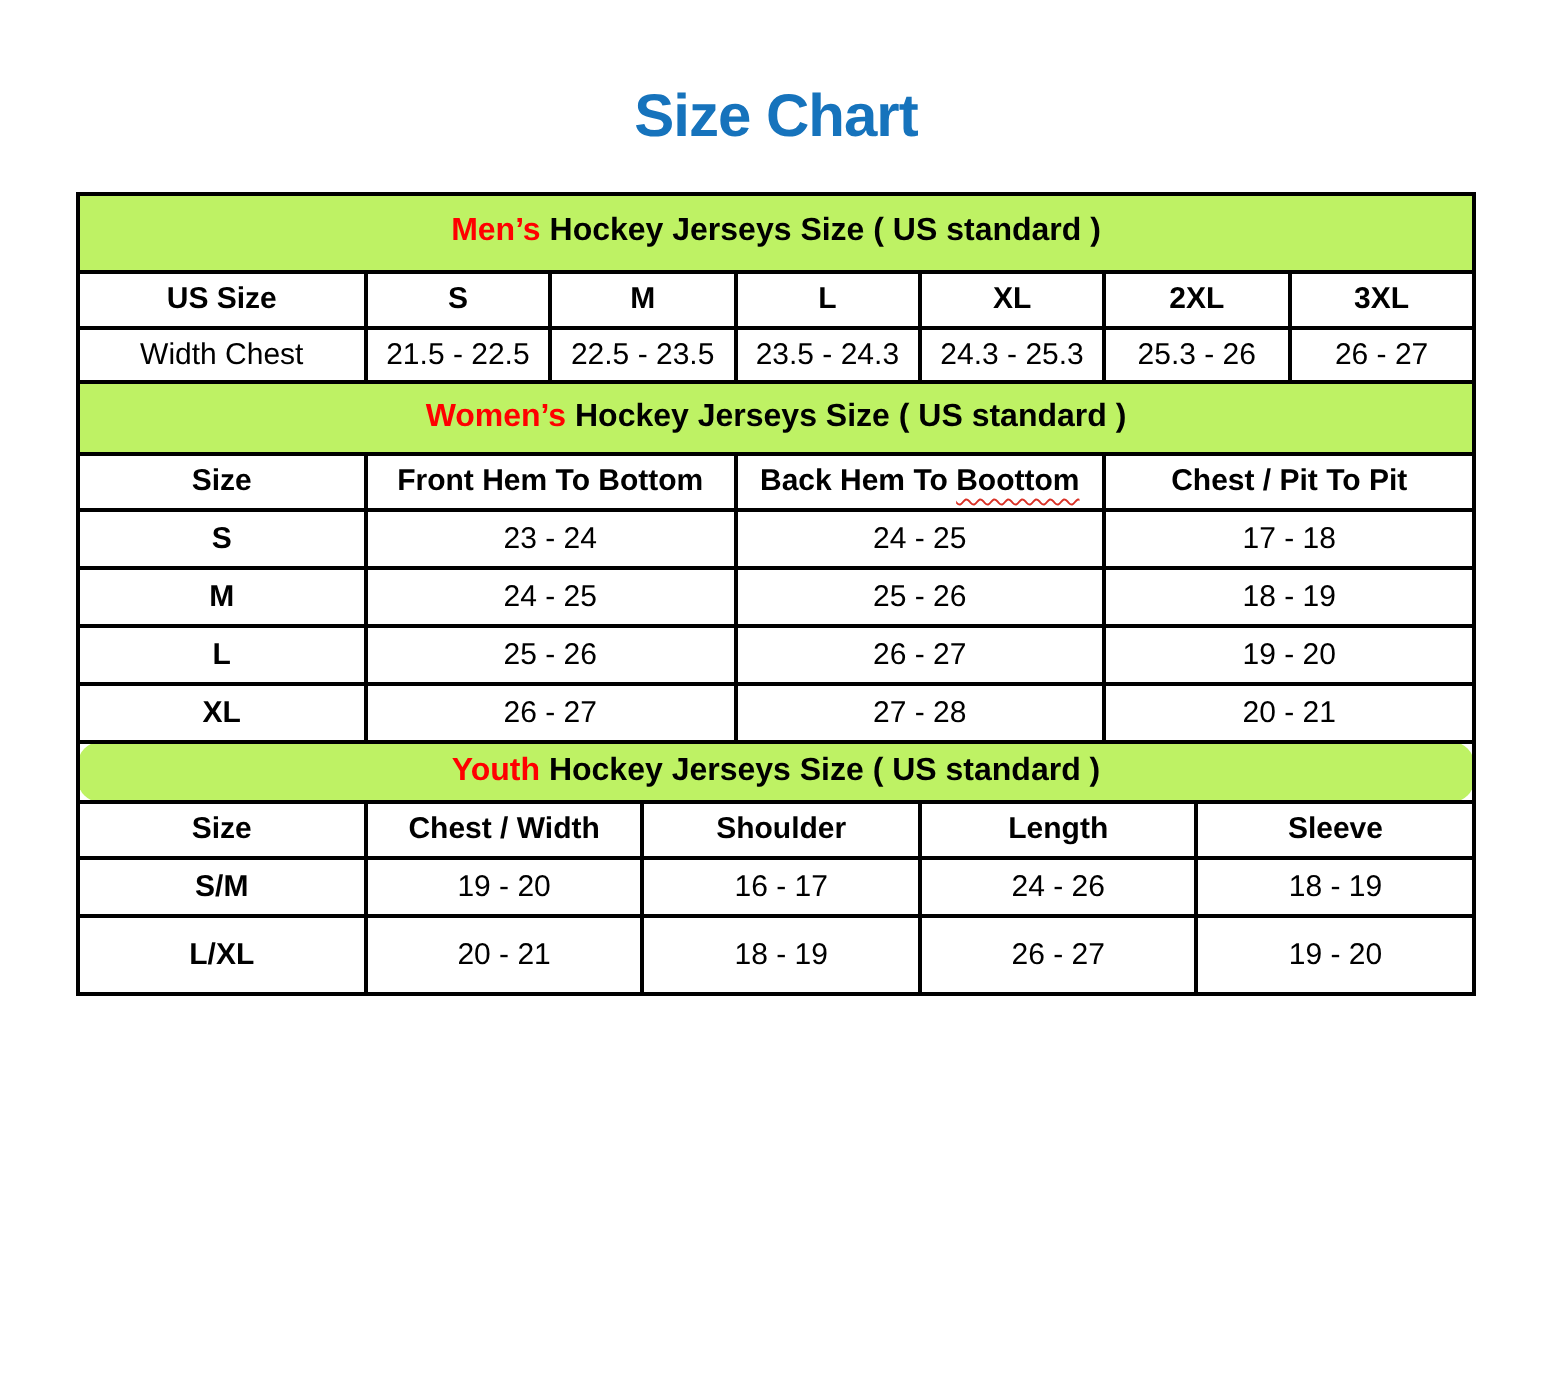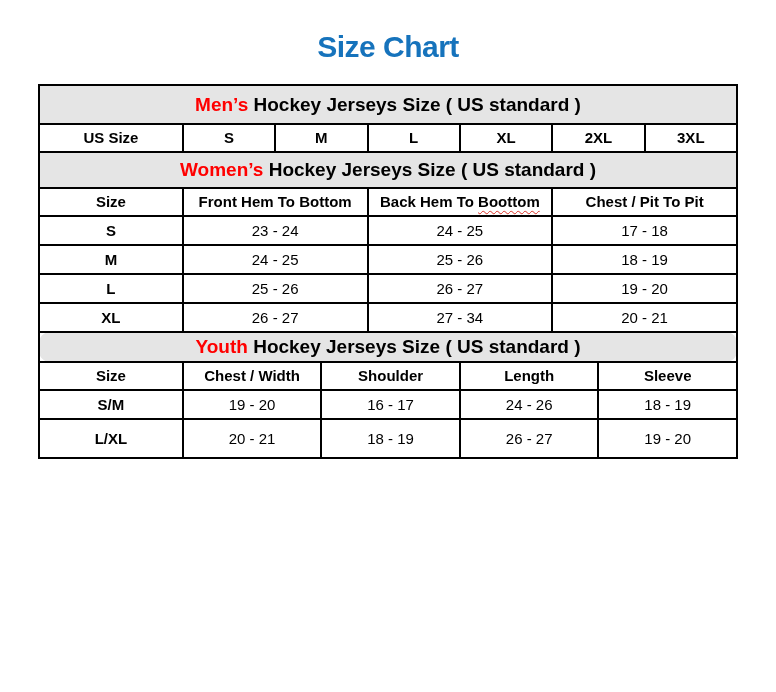--- a/index.html
+++ b/index.html
@@ -5,21 +5,21 @@
   html, body {
     margin: 0; padding: 0;
     width: 776px; height: 692px;
     background: #ffffff;
     overflow: hidden;
     font-family: "Liberation Sans", "DejaVu Sans", sans-serif;
     color: #000;
   }
   .page-title {
     margin: 0;
-    padding-top: 30px;
+    padding-top: 42px;
     padding-bottom: 20px;
     text-align: center;
     font-size: 30px;
     font-weight: bold;
     color: #1673BC;
     letter-spacing: -0.5px;
   }
   table.size-table {
     width: 700px;
     margin: 0 auto;
@@ -31,23 +31,23 @@
     border: 2px solid #000;
     text-align: center;
     vertical-align: middle;
     padding: 0 2px;
     font-size: 15px;
     line-height: 1.15;
     overflow: hidden;
     white-space: nowrap;
   }
   .section-row td {
-    background: #e5e5e5;
+    background: #bef264;
     font-weight: bold;
-    font-size: 19px;
+    font-size: 16px;
   }
   .t-mens  .section-row td { height: 37px; }
   .t-womens .section-row td { height: 34px; }
   .t-youth .section-row td { height: 28px; border-radius: 11px; }
   .accent { color: #FF0000; }
   .size-table th { font-weight: bold; height: 26px; }
   .r-data td { height: 25px; font-weight: normal; }
   .t-womens .r-data td { height: 27px; }
   .t-youth  .r-data td { height: 27px; }
   .t-youth  .r-tall td { height: 37px; }
@@ -82,20 +82,29 @@
   </tr>
   <tr>
     <th>US Size</th>
     <th>S</th>
     <th>M</th>
     <th>L</th>
     <th>XL</th>
     <th>2XL</th>
     <th>3XL</th>
   </tr>
+  <tr class="r-data">
+    <td class="lbl">Width Chest</td>
+    <td>21.5 - 22.5</td>
+    <td>22.5 - 23.5</td>
+    <td>23.5 - 24.3</td>
+    <td>24.3 - 25.3</td>
+    <td>25.3 - 26</td>
+    <td>26 - 27</td>
+  </tr>
 </tbody>
   </table>
 
 <table class="size-table t-womens stacked">
   <colgroup>
     <col style="width:20.6%">
       <col style="width:26.466%">
       <col style="width:26.466%">
       <col style="width:26.468%">
   </colgroup>
@@ -123,21 +132,21 @@
   </tr>
   <tr class="r-data">
     <td class="lbl">L</td>
     <td>25 - 26</td>
     <td>26 - 27</td>
     <td>19 - 20</td>
   </tr>
   <tr class="r-data">
     <td class="lbl">XL</td>
     <td>26 - 27</td>
-    <td>27 - 34</td>
+    <td>27 - 28</td>
     <td>20 - 21</td>
   </tr>
 </tbody>
   </table>
 
 <table class="size-table t-youth stacked">
   <colgroup>
     <col style="width:20.6%">
       <col style="width:19.85%">
       <col style="width:19.85%">

